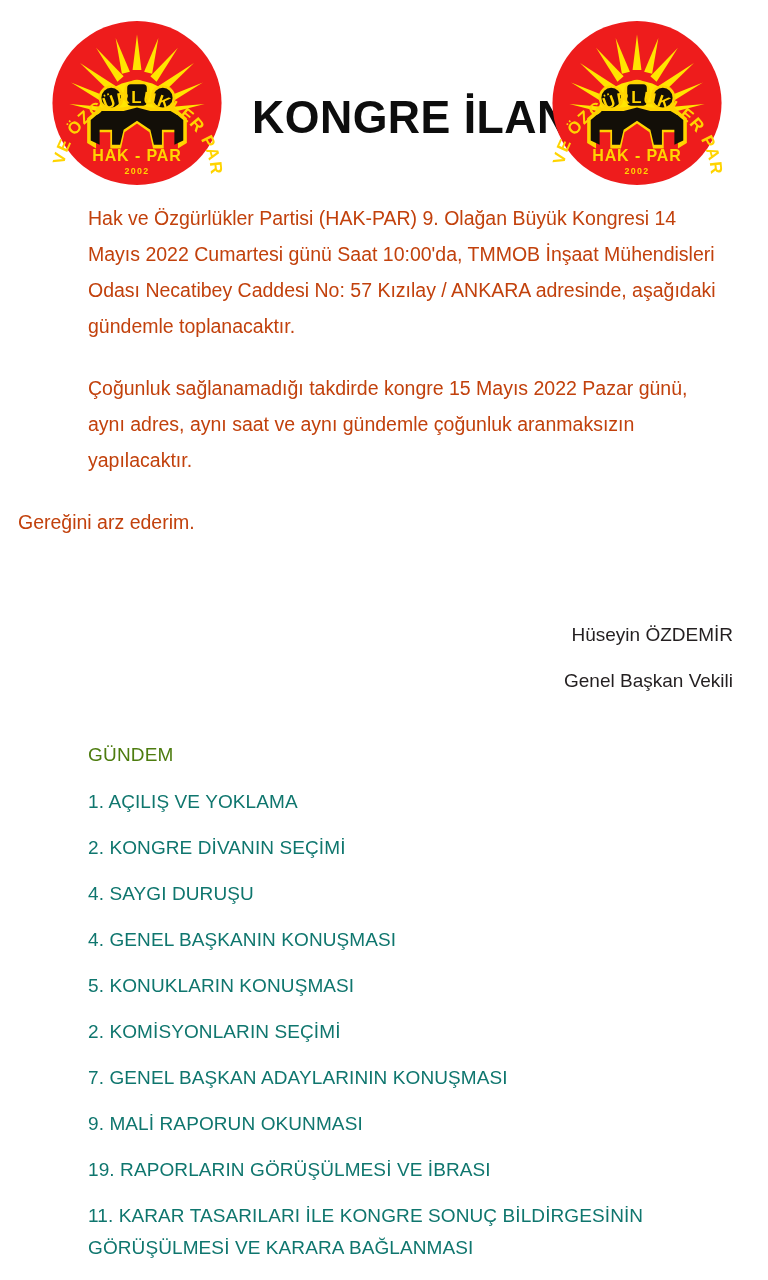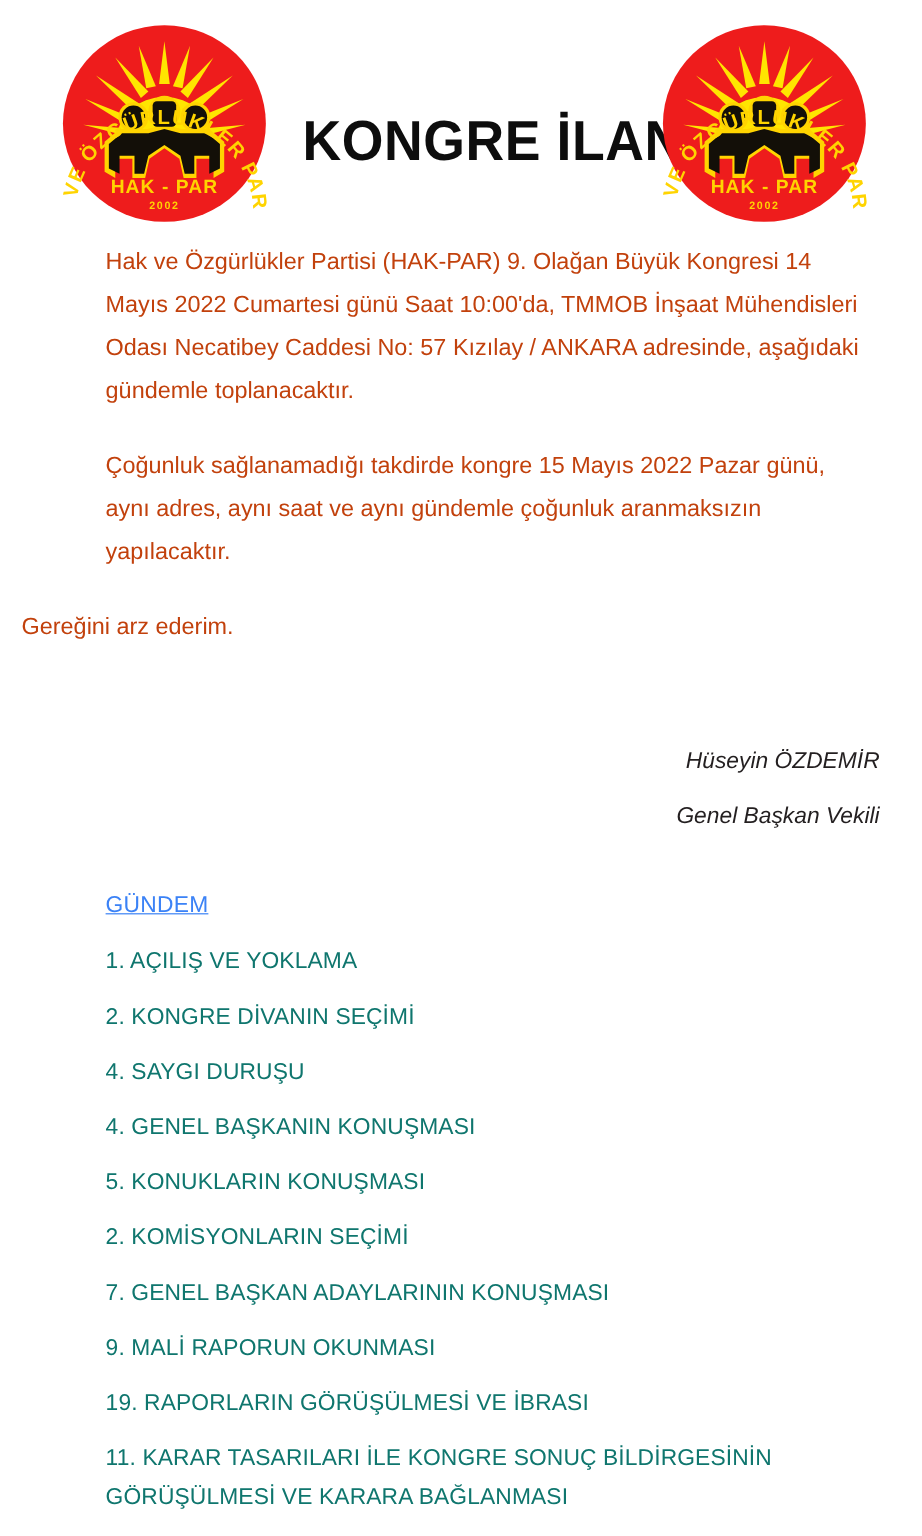--- a/index.html
+++ b/index.html
@@ -64,33 +64,32 @@
   .para:last-of-type { margin-bottom: 0; padding-left: 18px; }
 
   .signature {
     margin-top: 72px;
     padding-right: 35px;
     text-align: right;
     font-size: 19px;
     line-height: 46px;
     color: #231f20;
   }
-  .signature div { white-space: nowrap; font-style: italic; }
+  .signature div { white-space: nowrap; }
 
   .agenda {
     margin-top: 36px;
     padding: 0 30px 0 88px;
   }
   .agenda-heading {
     font-size: 19px;
     line-height: 30px;
     margin-bottom: 16px;
-    color: #3b82f6;
+    color: #4d7c0f;
     letter-spacing: 0.2px;
-    text-decoration: underline;
   }
   .agenda-item {
     font-size: 19px;
     line-height: 32px;
     margin-bottom: 14px;
     color: #0f766e;
     letter-spacing: 0.1px;
   }
   .agenda-item:last-child { margin-bottom: 0; }
 </style>

